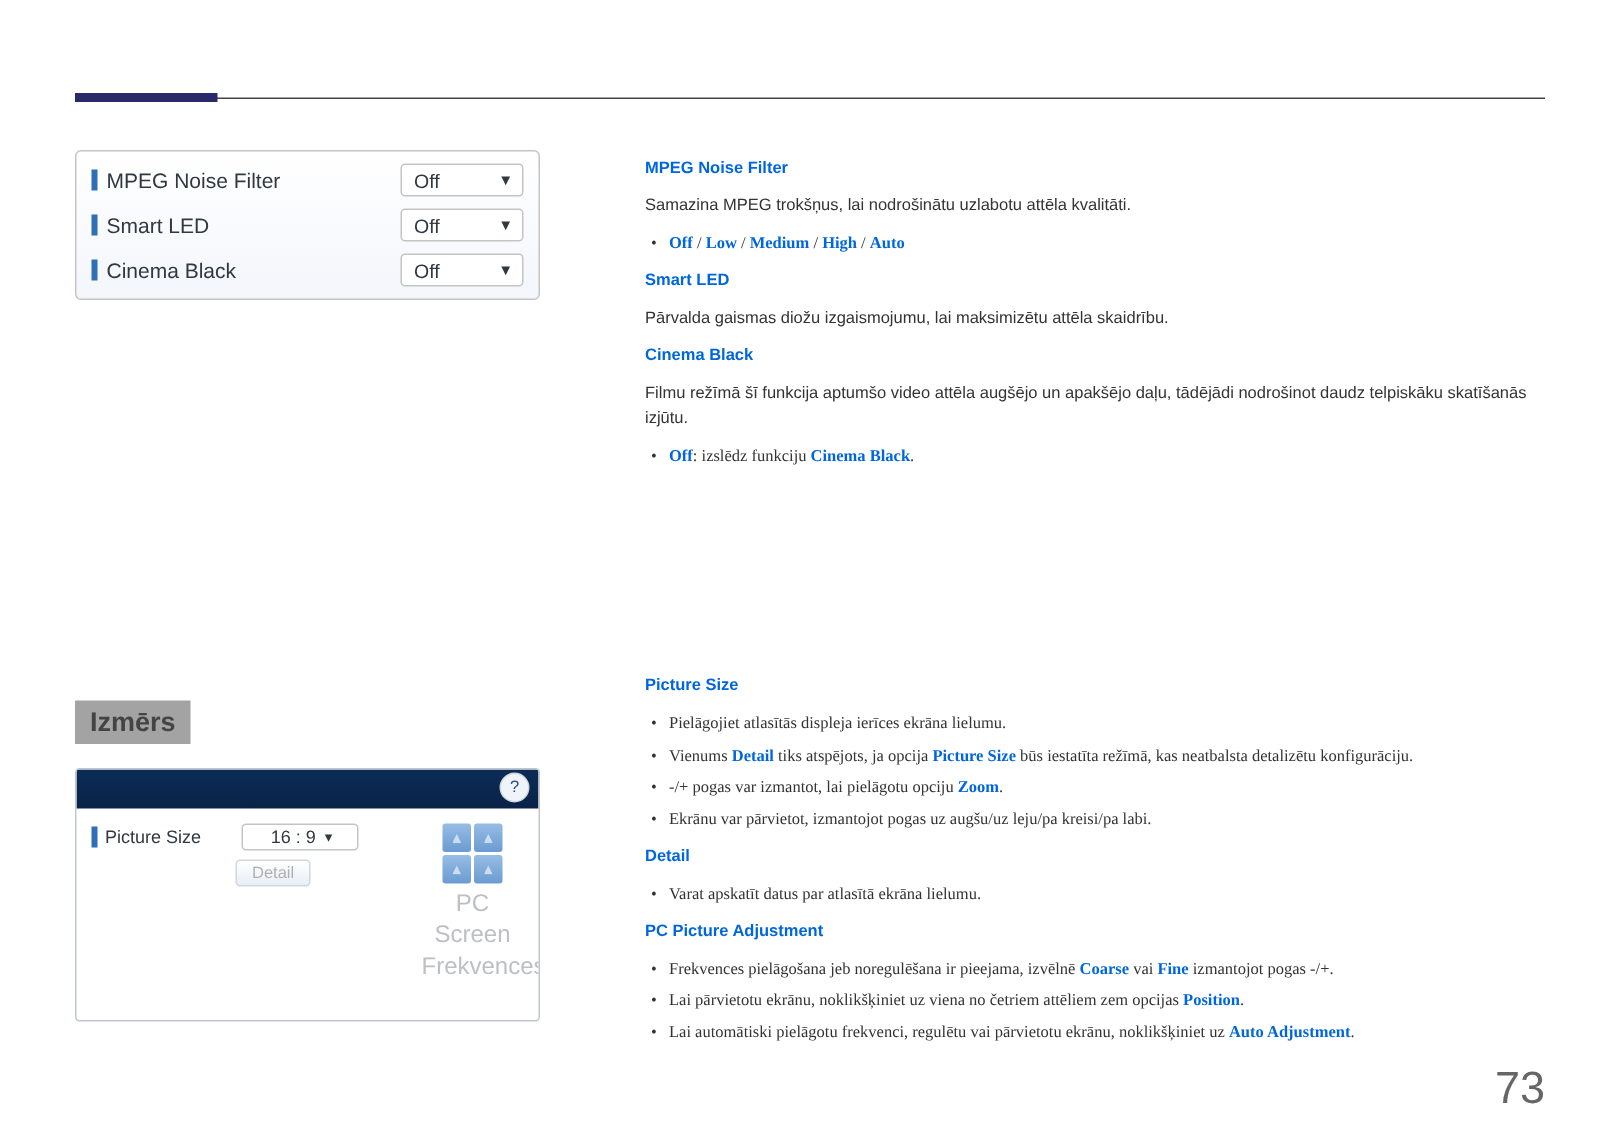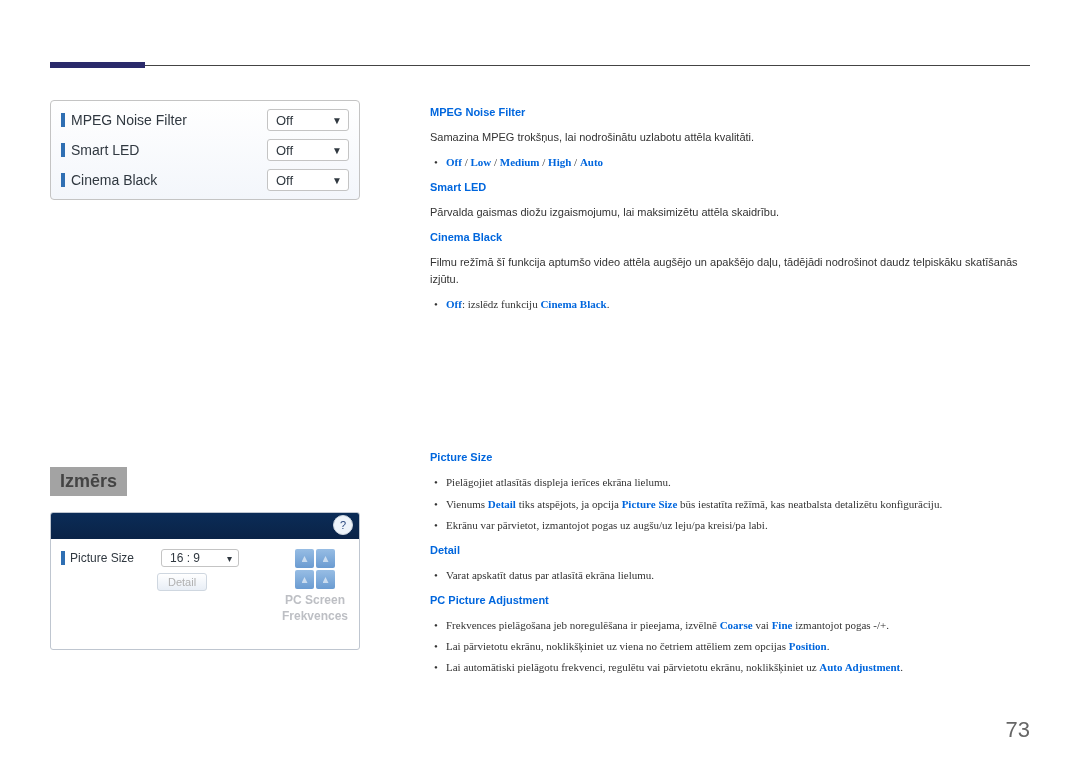--- a/index.html
+++ b/index.html
@@ -159,21 +159,21 @@
     display: inline-flex;
     align-items: center;
     border: 1px solid #c4c4c4;
     border-radius: 3px;
     background: #fff;
     height: 18px;
     min-width: 78px;
     padding: 0 6px 0 8px;
     font-size: 12px;
     color: #303840;
-    justify-content: space-between;
+    justify-content: center;
   }
   .detail-btn {
     border: 1px solid #cfd7e0;
     background: linear-gradient(#ffffff,#e8eef6);
     border-radius: 3px;
     padding: 2px 10px;
     font-size: 11px;
     color: #b0b0b0;
     margin-left: 0px;
   }
@@ -196,31 +196,30 @@
     content: "";
     position: absolute;
     left: 50%; top: 50%;
     transform: translate(-50%,-50%);
     width: 6px; height: 6px;
     background: #fff;
     clip-path: polygon(50% 0,100% 100%,0 100%);
     opacity: 0.6;
   }
   .pc-adj-label {
-    font-size: 12px;
+    font-size: 16px;
     line-height: 1.3;
     color: #bdbfc4;
-    font-weight: bold;
   }
 
   .page-num {
     position: absolute;
     bottom: 20px;
     right: 50px;
-    font-size: 22px;
+    font-size: 30px;
     color: #666;
   }
 </style>
 </head>
 <body>
 
 <div class="header-rule"></div>
 <div class="header-accent"></div>
 
 <div class="content-row">
@@ -322,20 +321,23 @@
     </div>
   </div>
 
   <div class="right-col" style="padding-top:4px;">
     <p class="secthead">Picture Size</p>
     <ul>
       <li>Pielāgojiet atlasītās displeja ierīces ekrāna lielumu.</li>
       <li>
         <span>Vienums </span><span class="blue">Detail</span><span> tiks atspējots, ja opcija </span><span class="blue">Picture Size</span><span> būs iestatīta režīmā, kas neatbalsta detalizētu konfigurāciju.</span>
       </li>
+      <li>
+        <span>-/+ pogas var izmantot, lai pielāgotu opciju </span><span class="blue">Zoom</span>.
+      </li>
       <li>Ekrānu var pārvietot, izmantojot pogas uz augšu/uz leju/pa kreisi/pa labi.</li>
     </ul>
     <p class="secthead">Detail</p>
     <ul>
       <li>Varat apskatīt datus par atlasītā ekrāna lielumu.</li>
     </ul>
     <p class="secthead">PC Picture Adjustment</p>
     <ul>
       <li>
         <span>Frekvences pielāgošana jeb noregulēšana ir pieejama, izvēlnē </span><span class="blue">Coarse</span><span> vai </span><span class="blue">Fine</span><span> izmantojot pogas -/+.</span>

